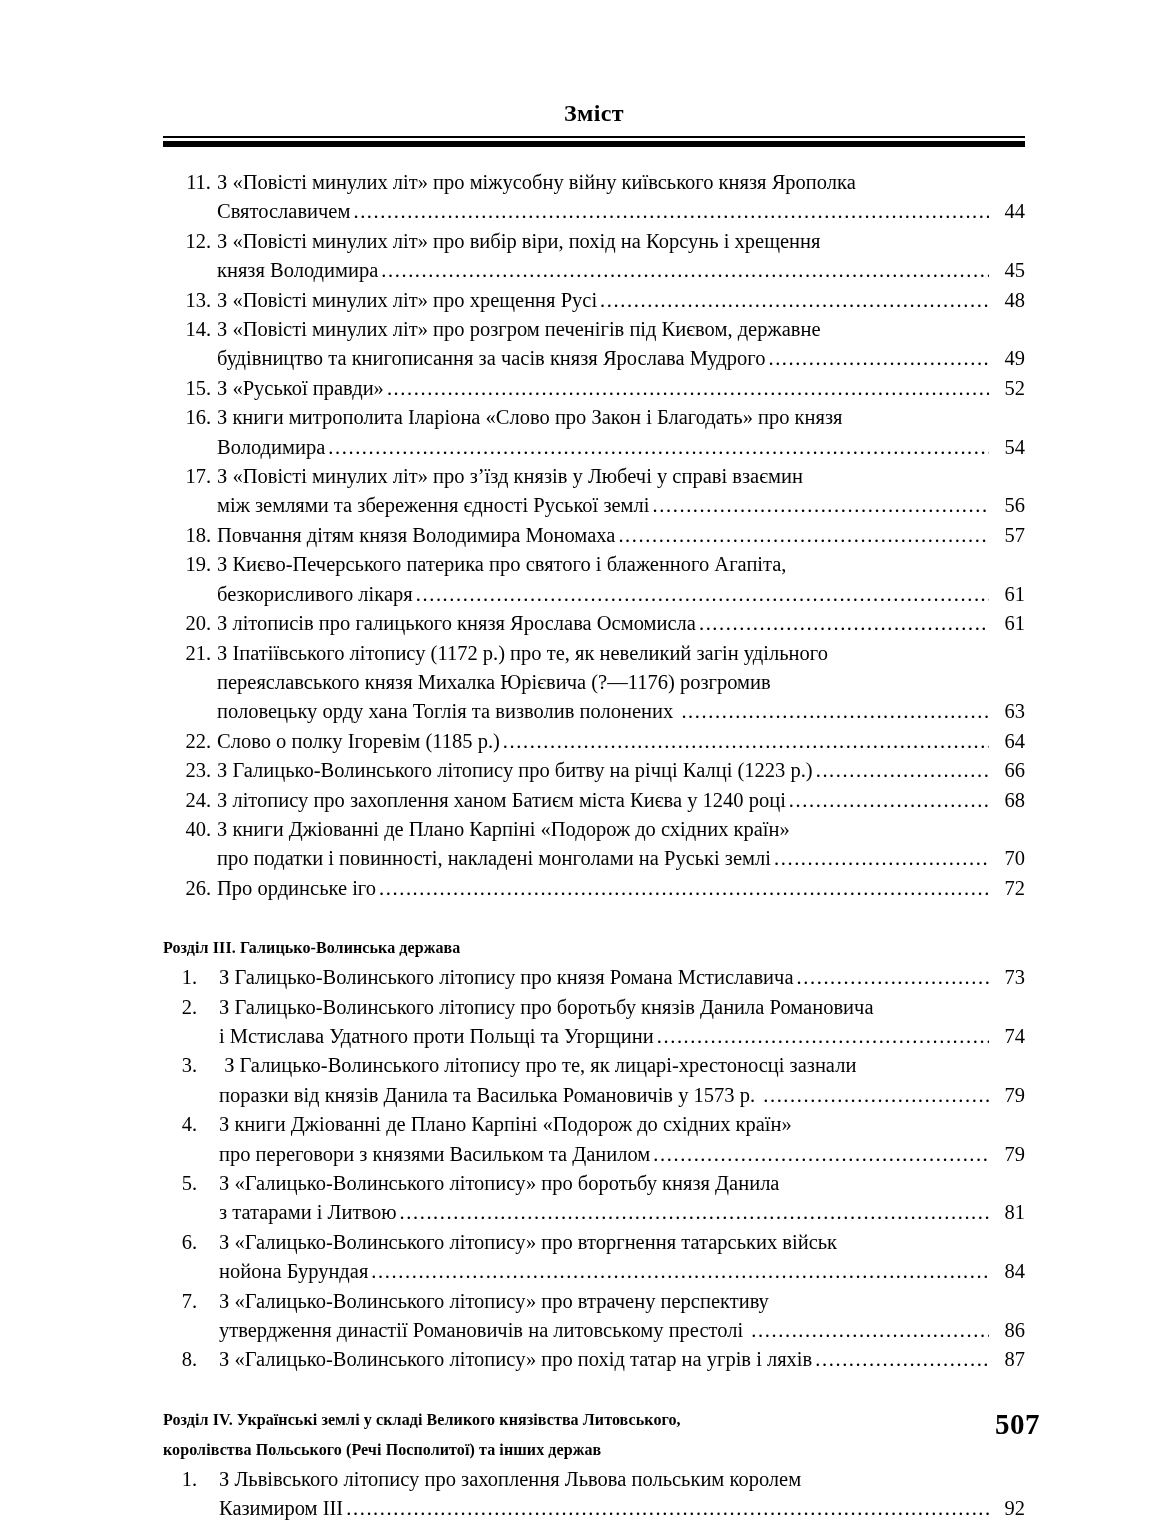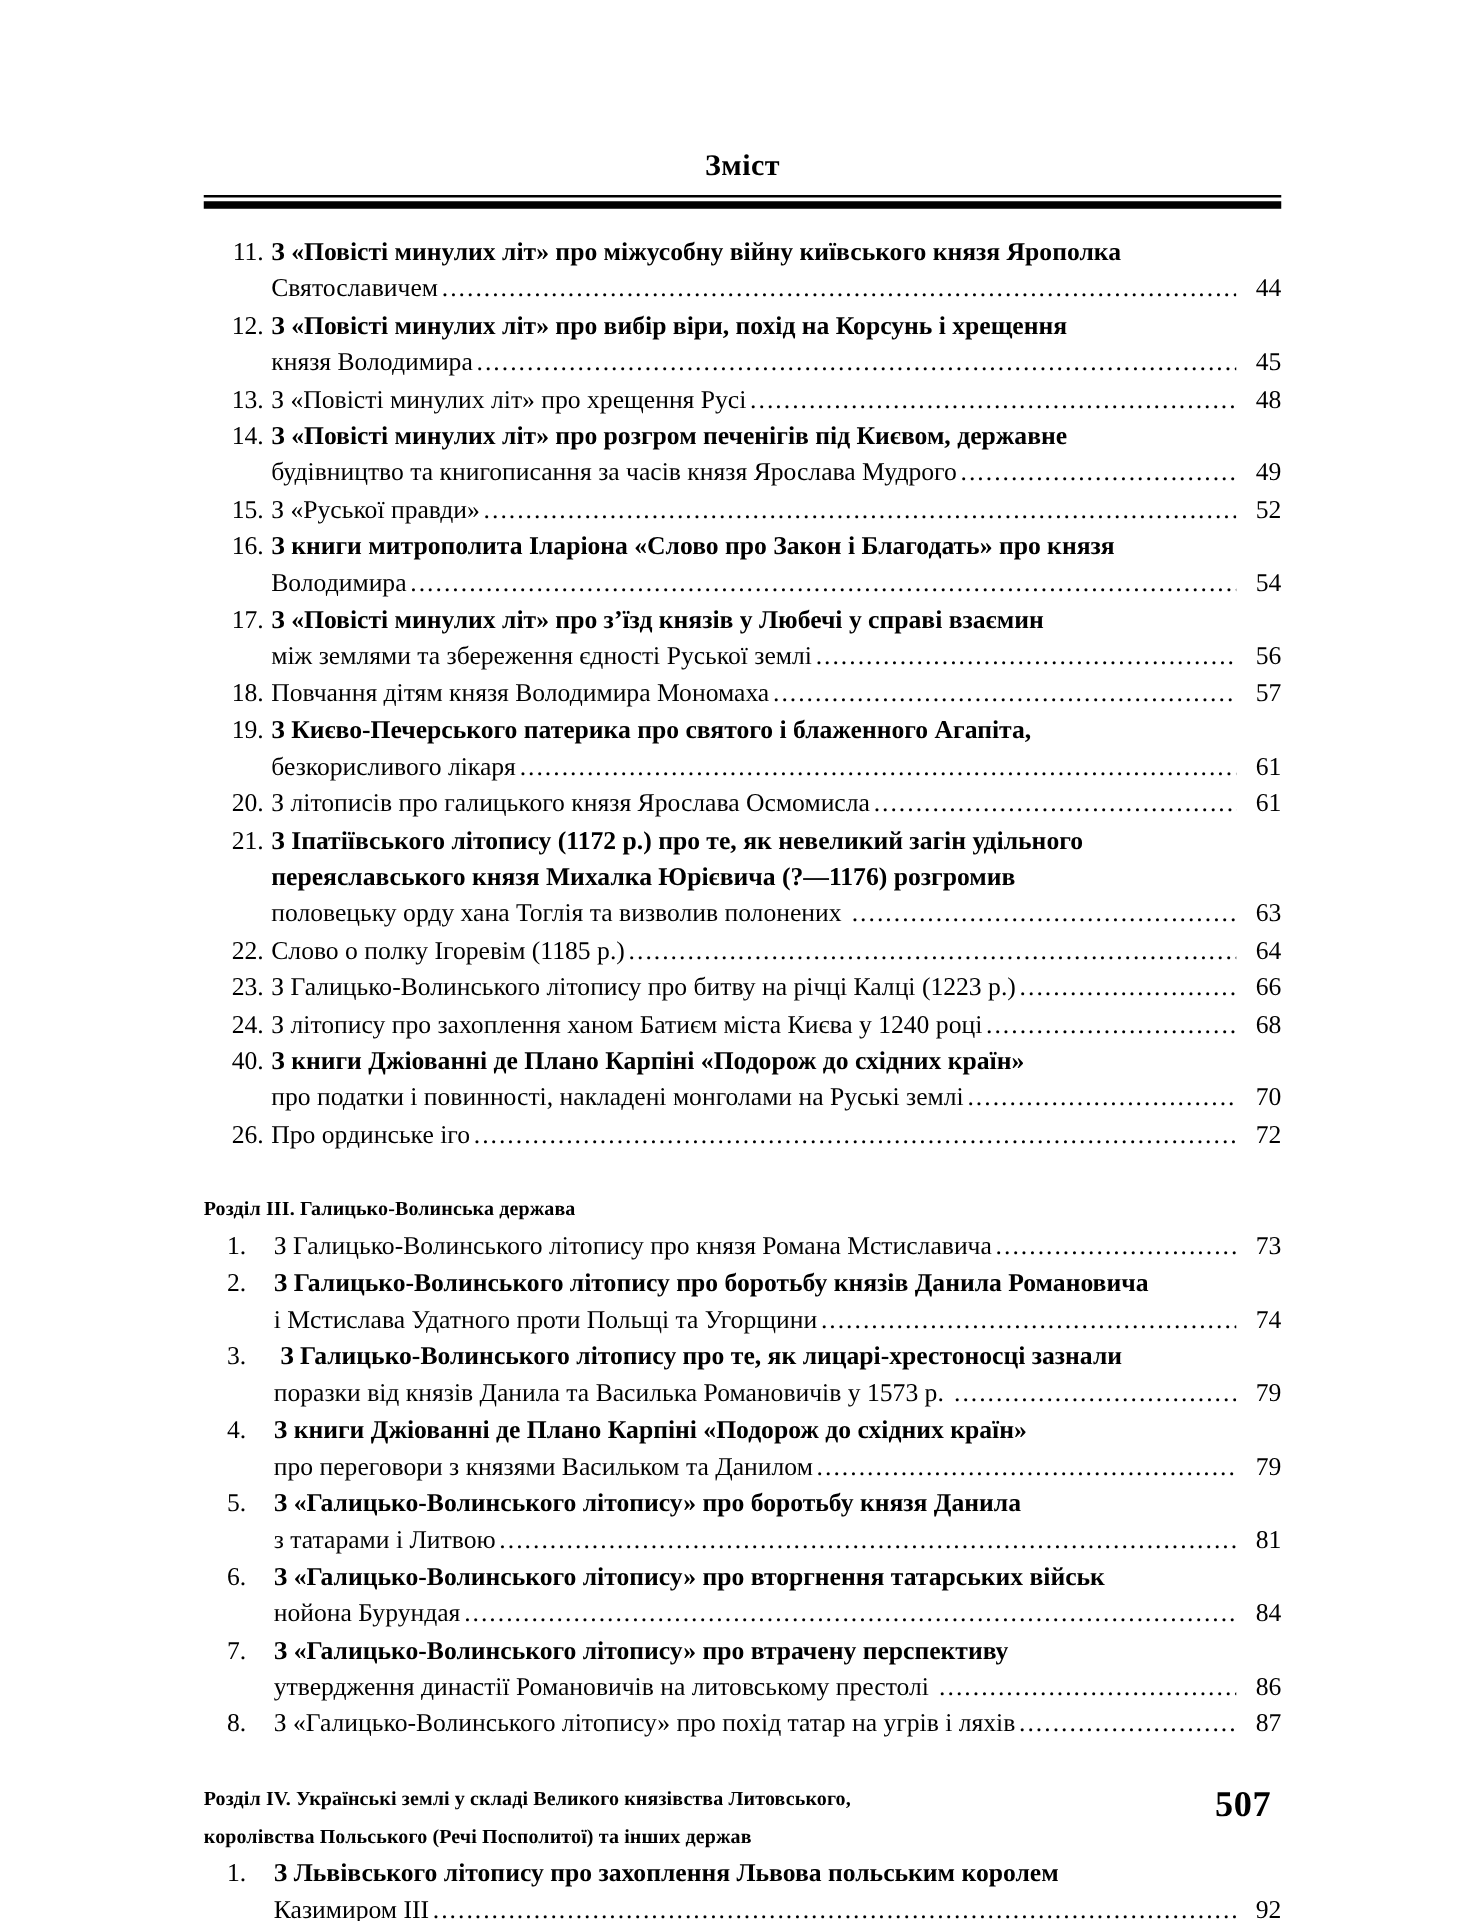--- a/index.html
+++ b/index.html
@@ -14,21 +14,20 @@
     color: #000000;
     position: relative;
     overflow: hidden;
   }
 
   .page {
     position: absolute;
     left: 0; top: 0;
     width: 1166px;
     height: 1407px;
-    margin-top: 20px;
   }
 
   
   .header {
     position: absolute;
     left: 163px;
     top: 100px;
     width: 862px;
     text-align: center;
     font-size: 24px;
@@ -84,21 +83,20 @@
   
   .list-wide .entry .num { width: 48px; padding-right: 6px; }
   .list-wide .entry .body-col { }
 
   .list-narrow .entry .num { width: 34px; padding-right: 22px; }
 
   
   .txt {
     margin: 0;
     white-space: pre-wrap;
-    font-weight: bold;
   }
   .lastline {
     display: flex;
     align-items: baseline;
     width: 100%;
   }
   .lastline .tail {
     flex: 0 0 auto;
     white-space: pre;
   }
@@ -123,21 +121,21 @@
     font-weight: bold;
     line-height: 30px;
     margin: 0;
     letter-spacing: 0.1px;
   }
   .gap-before-head { height: 30px; }
 
   
   .folio {
     position: absolute;
-    right: 149px;
+    right: 126px;
     top: 1408px;
     font-size: 29px;
     font-weight: bold;
     letter-spacing: 0.5px;
   }
 </style>
 </head>
 <body>
 
 <div class="page">

